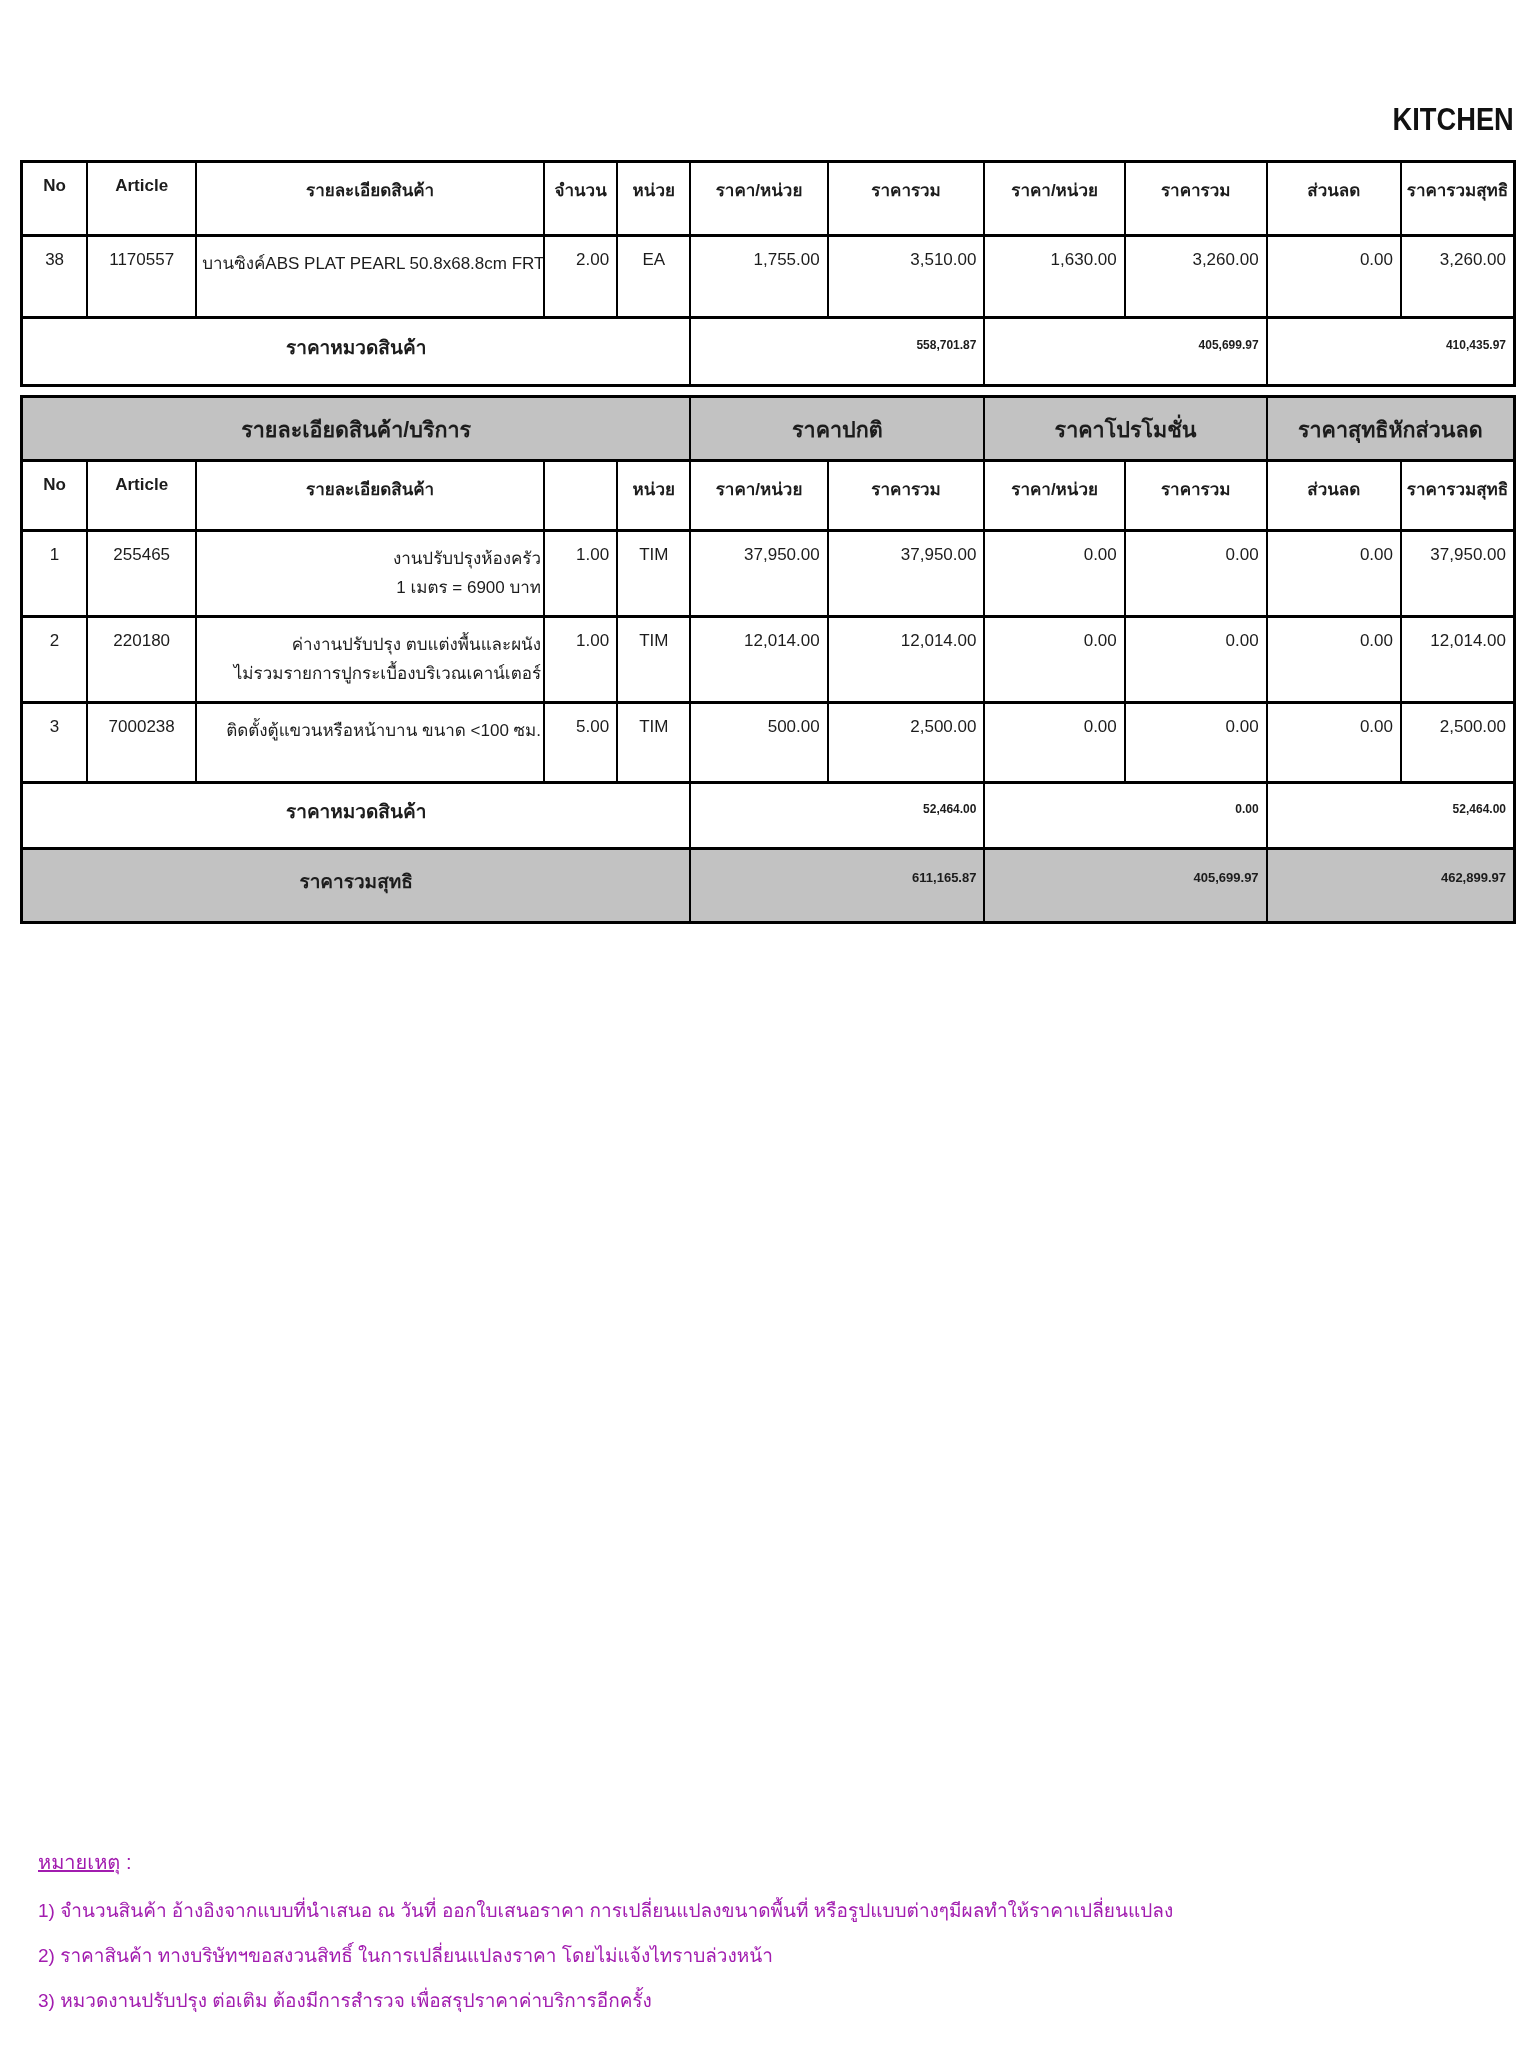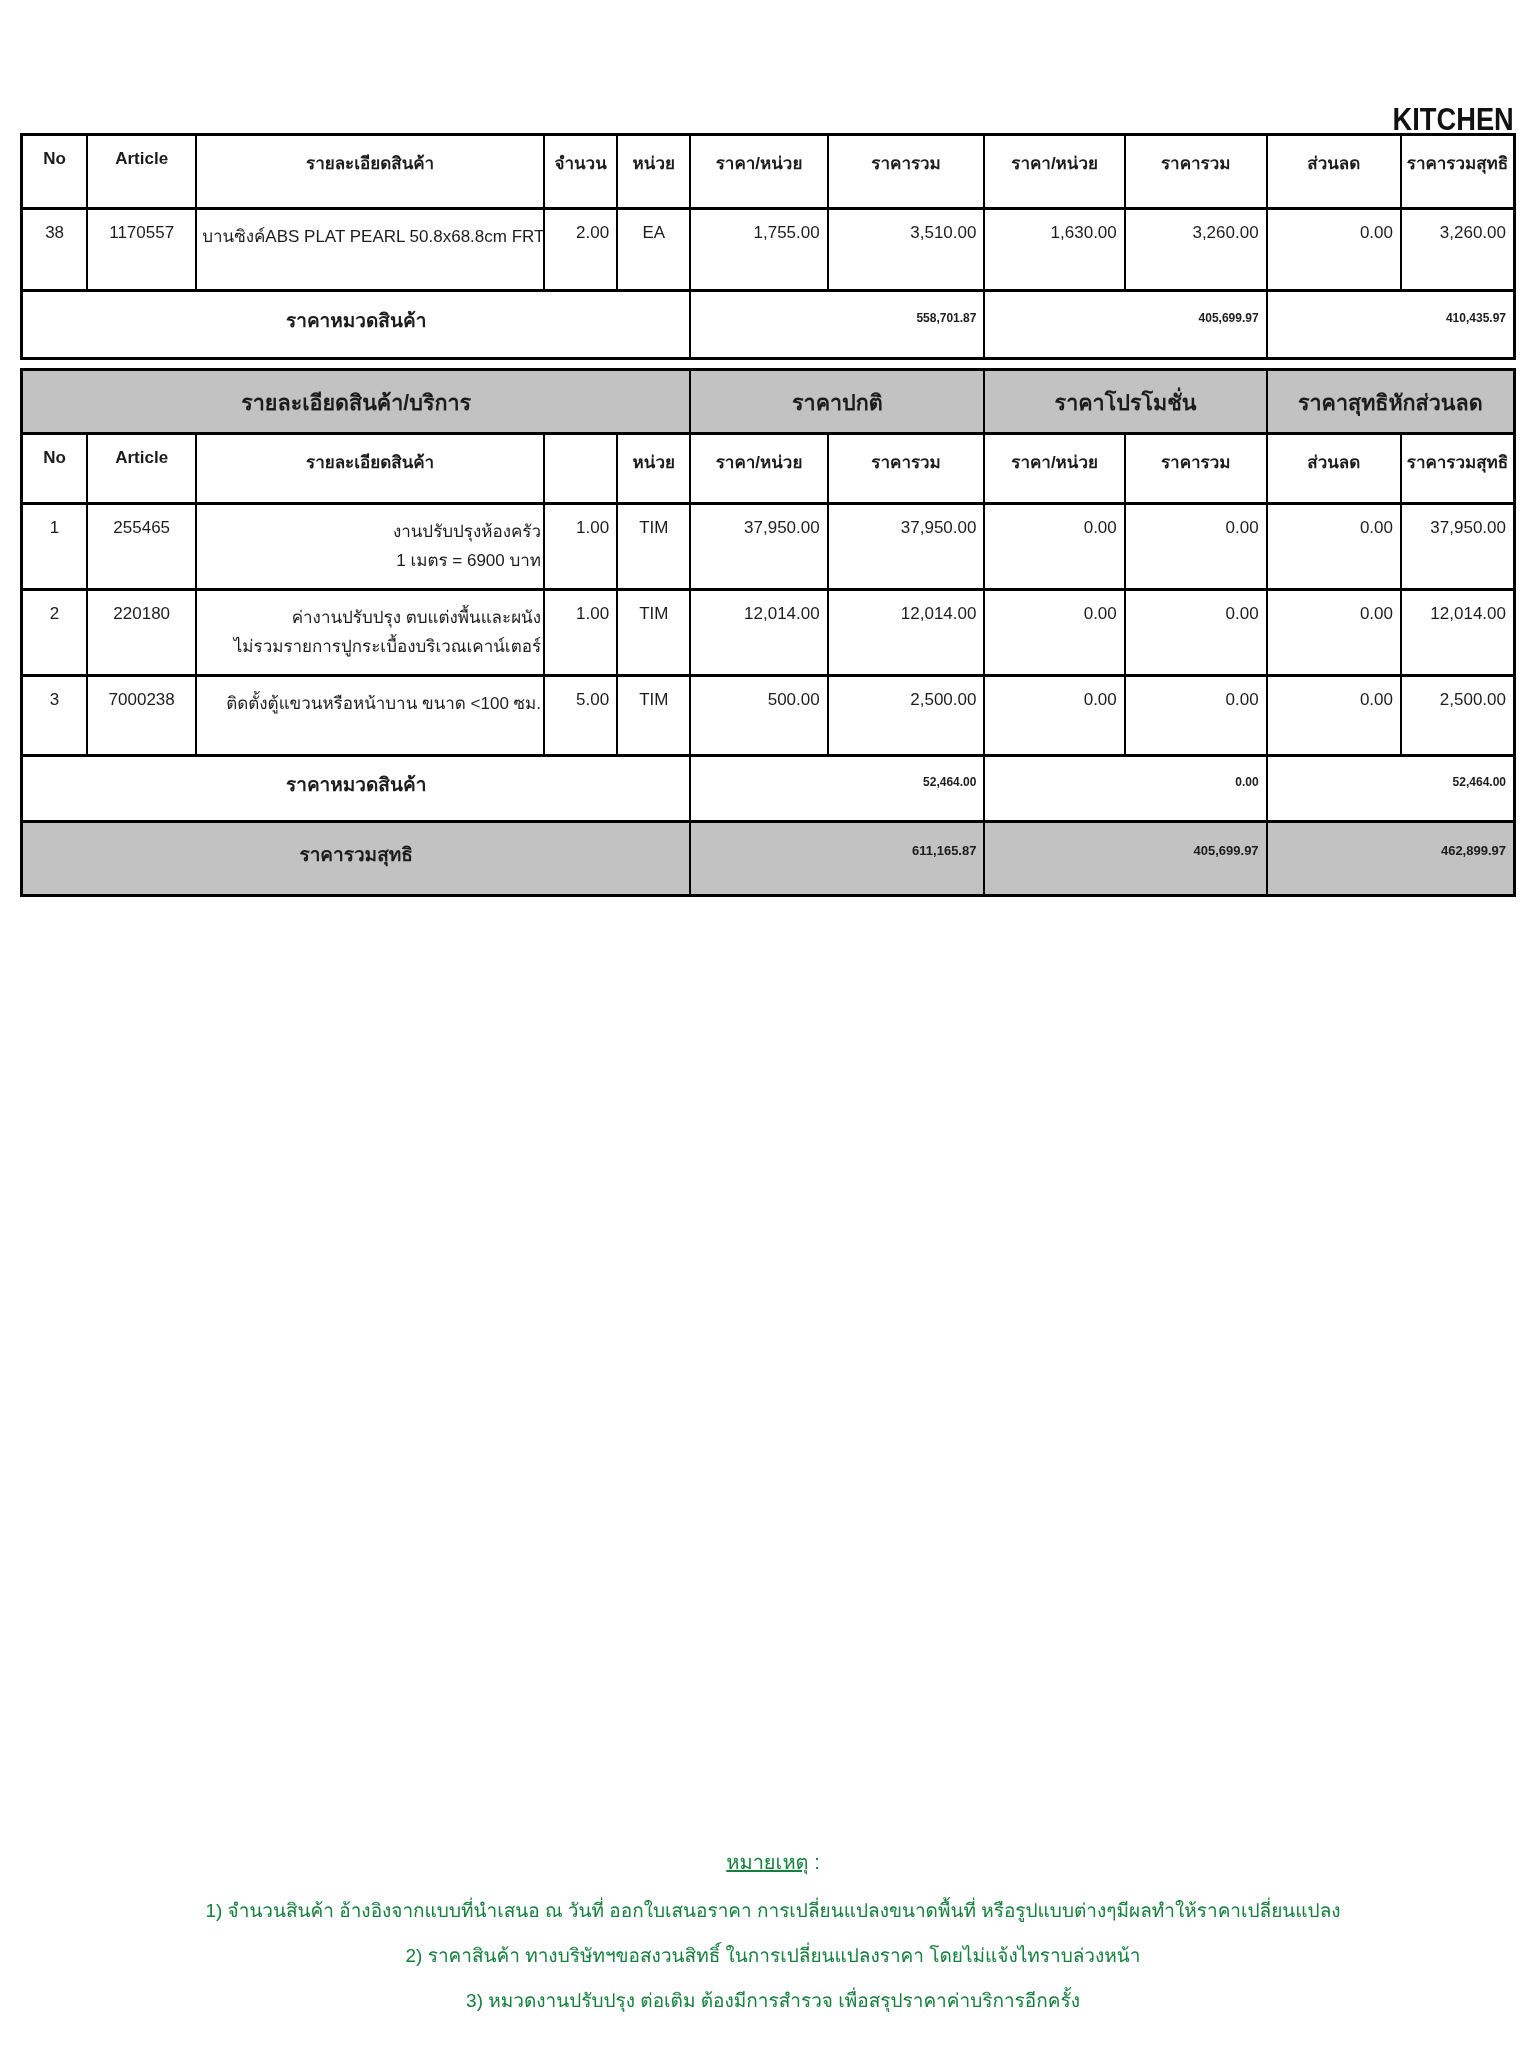--- a/index.html
+++ b/index.html
@@ -17,21 +17,21 @@
     font-size: 31px;
     font-weight: 700;
     letter-spacing: 0px;
     transform: scaleX(0.88);
     transform-origin: right center;
     color: #111;
   }
 
   .tables-wrap {
     position: absolute;
-    left: 20px; top: 133px;
+    left: 20px; top: 160px;
     width: 1496px;
   }
 
   table {
     width: 100%;
     border-collapse: collapse;
     table-layout: fixed;
   }
 
   table.block { border: 3px solid #000; }
@@ -99,22 +99,21 @@
   tr.grand td.n { padding-top: 0; padding-bottom: 16px; font-size: 13px; }
 
   .gap { height: 8px; }
 
   
   .notes {
     position: absolute;
     left: 38px; top: 1846px;
     width: 1470px;
     font-size: 19px;
-    color: #15803d;
-    text-align: center;
+    color: #a21caf;
   }
   .notes .title-line { margin-bottom: 10px; font-size: 20px; }
   .notes .title-line .u { text-decoration: underline; }
   .notes .note-line { line-height: 45px; white-space: nowrap; }
 </style>
 </head>
 <body>
 
 <div class="kitchen-title">KITCHEN</div>
 

